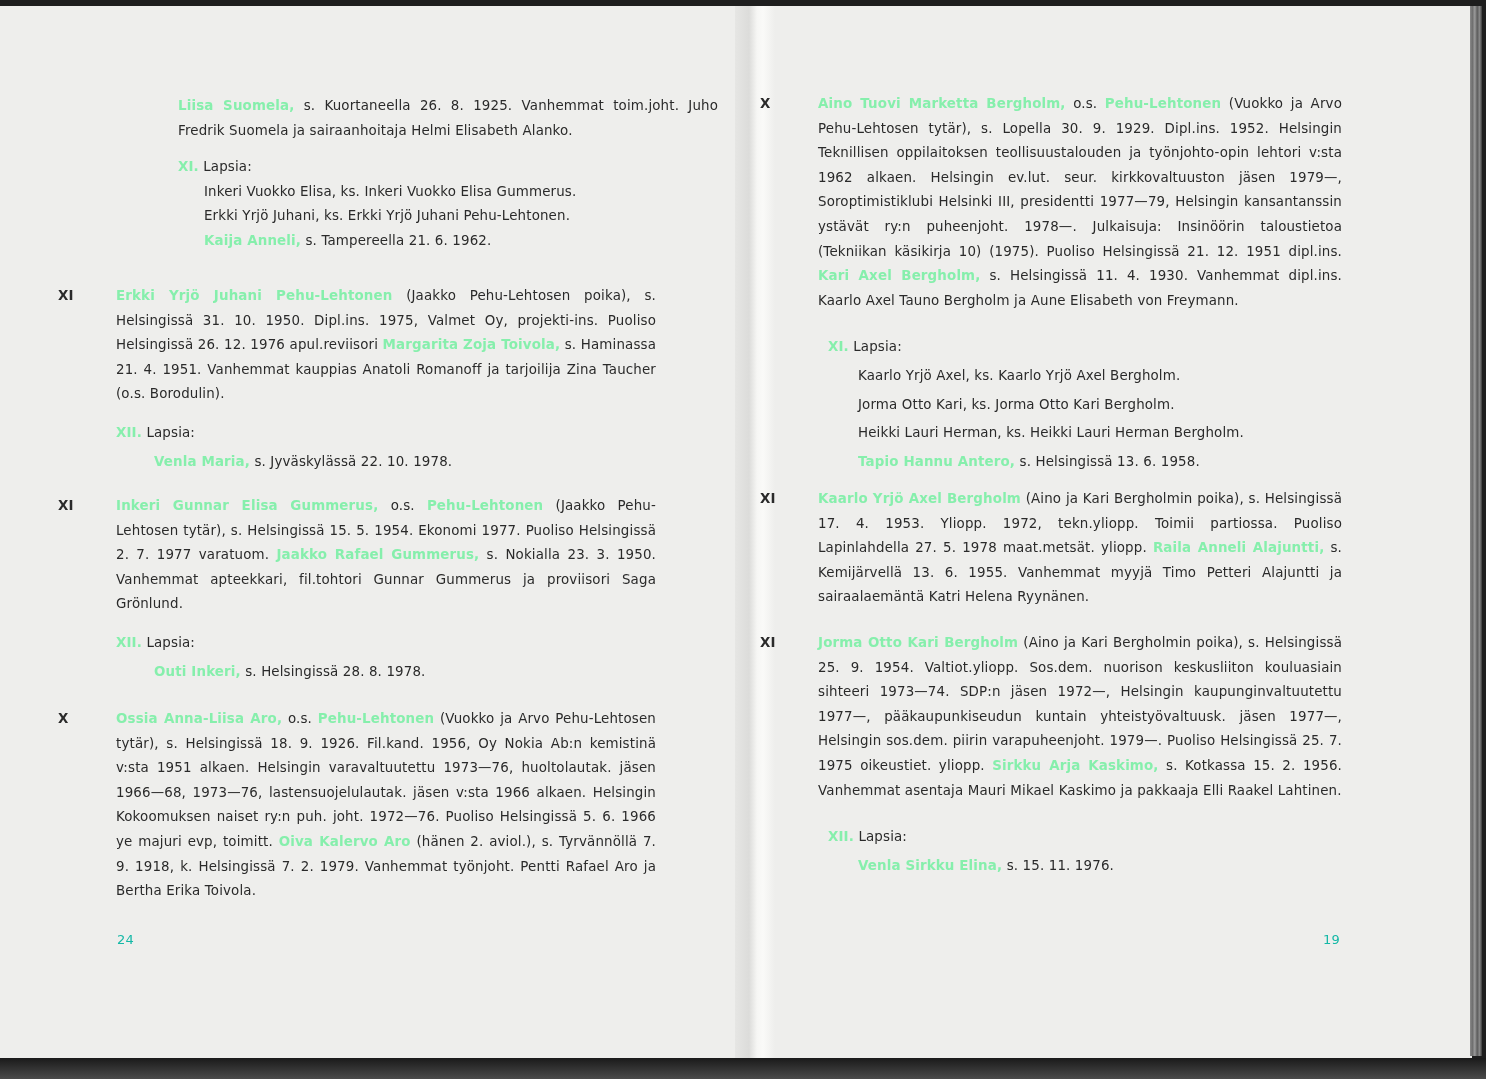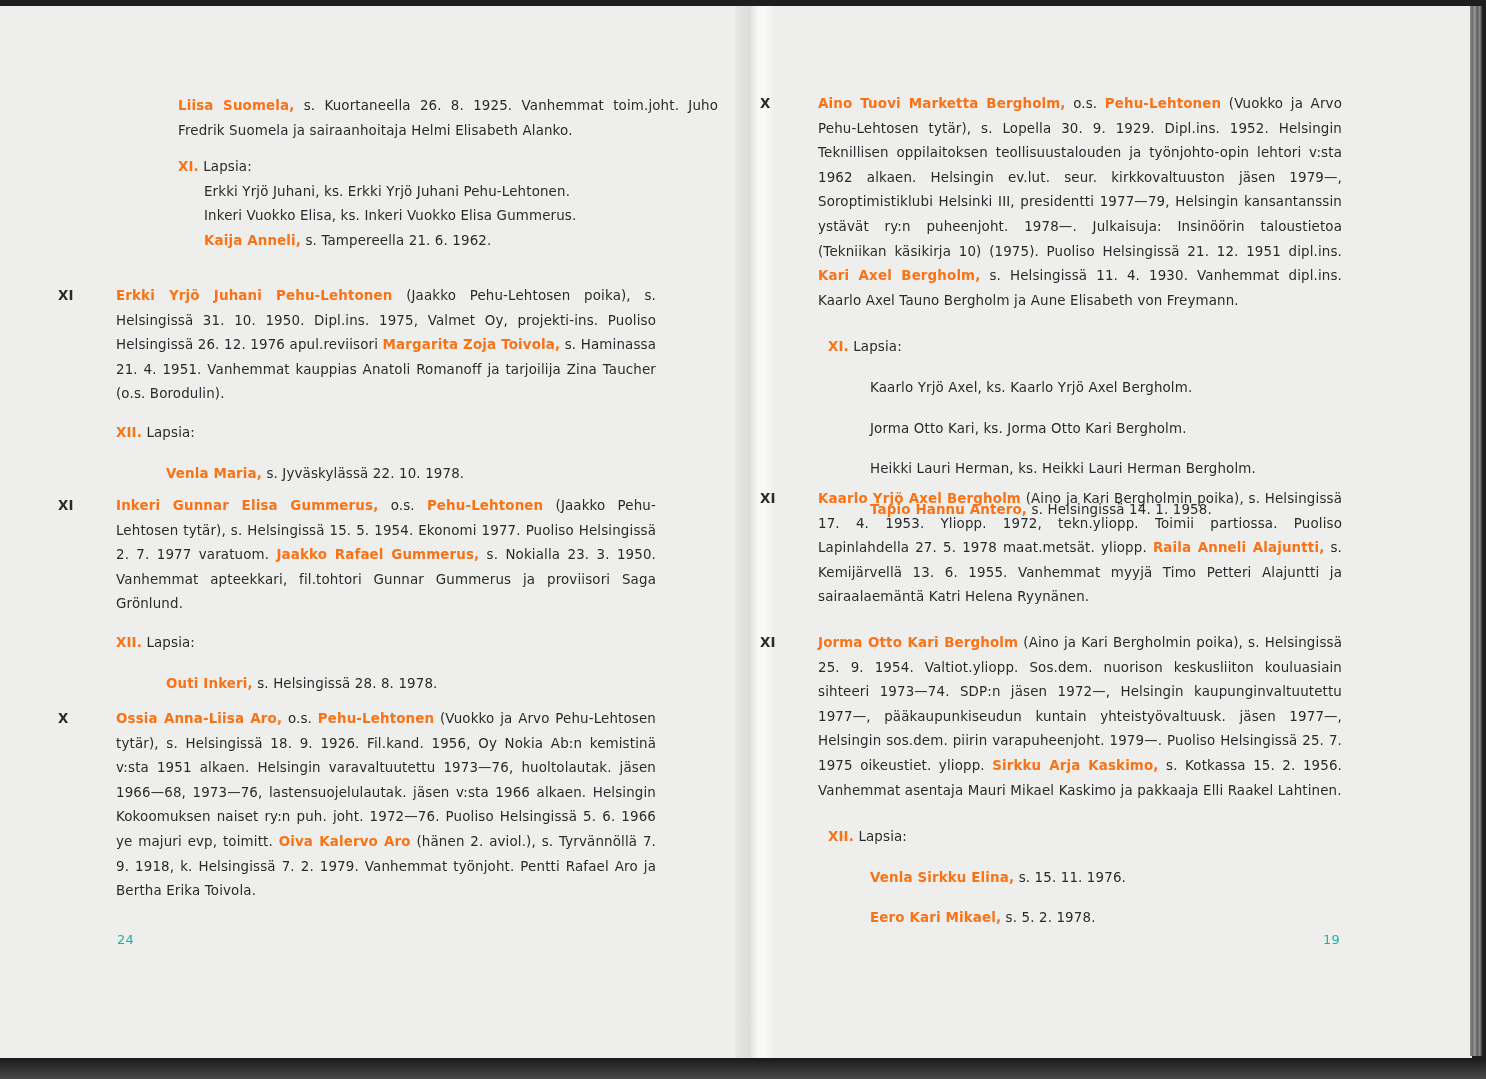--- a/index.html
+++ b/index.html
@@ -36,43 +36,43 @@
 
   .entry { position: relative; padding-left: 62px; }
   .entry .gen {
     position: absolute; left: 4px; top: 0;
     font-weight: bold; width: 40px;
   }
   .entry p { margin: 0; text-align: justify; }
   .kids { padding-left: 62px; }
   .kids .head { margin: 0; }
   .kids .head b { font-weight: bold; }
-  .kids .child { margin: 16px; padding-left: 2px; }
-  b { font-weight: bold; color: #f97316; }
+  .kids .child { margin: 4px; padding-left: 2px; }
+  b { font-weight: bold; color: #86efac; }
   .pagenum {
     position: absolute; font-size: 13px; color: #14b8a6;
   }
 </style>
 </head>
 <body>
 
 <div class="spread"></div>
 <div class="gutter"></div>
 <div class="page-edges"></div>
 <div class="bottom-shadow"></div>
 
 <div class="page left">
 
   <div class="entry" style="position:absolute; top:94px; width:540px;">
     <p><b>Liisa Suomela,</b><span> s. Kuortaneella 26. 8. 1925. Vanhemmat toim.joht. Juho Fredrik Suomela ja sairaanhoitaja Helmi Elisabeth Alanko.</span></p>
     <div style="margin-top:12px;">
       <p class="head"><b>XI.</b><span> Lapsia:</span></p>
       <div style="padding-left:26px;">
+        <p class="child"><b></b><span>Inkeri Vuokko Elisa, ks. Inkeri Vuokko Elisa Gummerus.</span></p>
         <p class="child"><b></b><span>Erkki Yrjö Juhani, ks. Erkki Yrjö Juhani Pehu-Lehtonen.</span></p>
-        <p class="child"><b></b><span>Inkeri Vuokko Elisa, ks. Inkeri Vuokko Elisa Gummerus.</span></p>
         <p class="child"><b>Kaija Anneli,</b><span> s. Tampereella 21. 6. 1962.</span></p>
       </div>
     </div>
   </div>
 
   <div style="position:absolute; top:284px; left:-62px; width:602px;">
     <div class="entry">
       <span class="gen">XI</span>
       <p><b>Erkki Yrjö Juhani Pehu-Lehtonen</b><span> (Jaakko Pehu-Lehtosen poika), s. Helsingissä 31. 10. 1950. Dipl.ins. 1975, Valmet Oy, projekti-ins. Puoliso Helsingissä 26. 12. 1976 apul.reviisori </span><b>Margarita Zoja Toivola,</b><span> s. Haminassa 21. 4. 1951. Vanhemmat kauppias Anatoli Romanoff ja tarjoilija Zina Taucher (o.s. Borodulin).</span></p>
     </div>
@@ -113,40 +113,39 @@
     <div class="entry">
       <span class="gen">X</span>
       <p><b>Aino Tuovi Marketta Bergholm,</b><span> o.s. </span><b>Pehu-Lehtonen</b><span> (Vuokko ja Arvo Pehu-Lehtosen tytär), s. Lopella 30. 9. 1929. Dipl.ins. 1952. Helsingin Teknillisen oppilaitoksen teollisuustalouden ja työnjohto-opin lehtori v:sta 1962 alkaen. Helsingin ev.lut. seur. kirkkovaltuuston jäsen 1979—, Soroptimistiklubi Helsinki III, presidentti 1977—79, Helsingin kansantanssin ystävät ry:n puheenjoht. 1978—. Julkaisuja: Insinöörin taloustietoa (Tekniikan käsikirja 10) (1975). Puoliso Helsingissä 21. 12. 1951 dipl.ins. </span><b>Kari Axel Bergholm,</b><span> s. Helsingissä 11. 4. 1930. Vanhemmat dipl.ins. Kaarlo Axel Tauno Bergholm ja Aune Elisabeth von Freymann.</span></p>
     </div>
     <div class="kids" style="margin-top:22px; padding-left:72px;">
       <p class="head"><b>XI.</b><span> Lapsia:</span></p>
       <div style="padding-left:24px;">
         <p class="child"><b></b><span>Kaarlo Yrjö Axel, ks. Kaarlo Yrjö Axel Bergholm.</span></p>
         <p class="child"><b></b><span>Jorma Otto Kari, ks. Jorma Otto Kari Bergholm.</span></p>
         <p class="child"><b></b><span>Heikki Lauri Herman, ks. Heikki Lauri Herman Bergholm.</span></p>
-        <p class="child"><b>Tapio Hannu Antero,</b><span> s. Helsingissä 14. 1. 1958.</span></p>
+        <p class="child"><b>Tapio Hannu Antero,</b><span> s. Helsingissä 13. 6. 1958.</span></p>
       </div>
     </div>
   </div>
 
   <div style="position:absolute; top:487px; left:-62px; width:586px;">
     <div class="entry">
       <span class="gen">XI</span>
       <p><b>Kaarlo Yrjö Axel Bergholm</b><span> (Aino ja Kari Bergholmin poika), s. Helsingissä 17. 4. 1953. Yliopp. 1972, tekn.yliopp. Toimii partiossa. Puoliso Lapinlahdella 27. 5. 1978 maat.metsät. yliopp. </span><b>Raila Anneli Alajuntti,</b><span> s. Kemijärvellä 13. 6. 1955. Vanhemmat myyjä Timo Petteri Alajuntti ja sairaalaemäntä Katri Helena Ryynänen.</span></p>
     </div>
   </div>
 
   <div style="position:absolute; top:631px; left:-62px; width:586px;">
     <div class="entry">
       <span class="gen">XI</span>
       <p><b>Jorma Otto Kari Bergholm</b><span> (Aino ja Kari Bergholmin poika), s. Helsingissä 25. 9. 1954. Valtiot.yliopp. Sos.dem. nuorison keskusliiton kouluasiain sihteeri 1973—74. SDP:n jäsen 1972—, Helsingin kaupunginvaltuutettu 1977—, pääkaupunkiseudun kuntain yhteistyövaltuusk. jäsen 1977—, Helsingin sos.dem. piirin varapuheenjoht. 1979—. Puoliso Helsingissä 25. 7. 1975 oikeustiet. yliopp. </span><b>Sirkku Arja Kaskimo,</b><span> s. Kotkassa 15. 2. 1956. Vanhemmat asentaja Mauri Mikael Kaskimo ja pakkaaja Elli Raakel Lahtinen.</span></p>
     </div>
     <div class="kids" style="margin-top:22px; padding-left:72px;">
       <p class="head"><b>XII.</b><span> Lapsia:</span></p>
       <div style="padding-left:24px;">
         <p class="child"><b>Venla Sirkku Elina,</b><span> s. 15. 11. 1976.</span></p>
-        <p class="child"><b>Eero Kari Mikael,</b><span> s. 5. 2. 1978.</span></p>
       </div>
     </div>
   </div>
 
   <div class="pagenum" style="left:505px; top:928px;">19</div>
 </div>
 
 </body></html>

